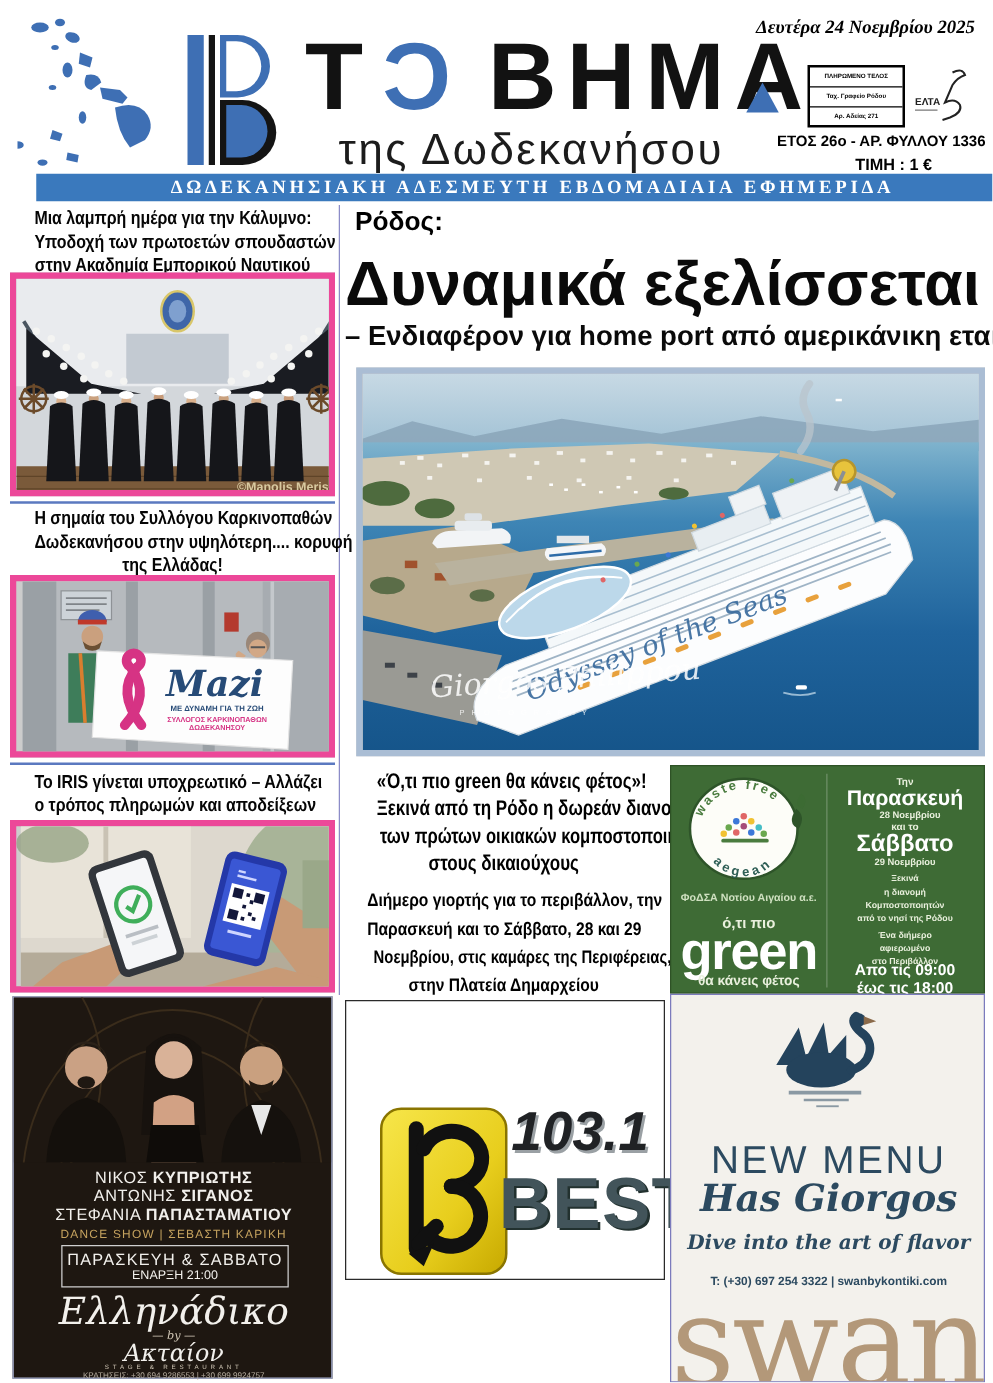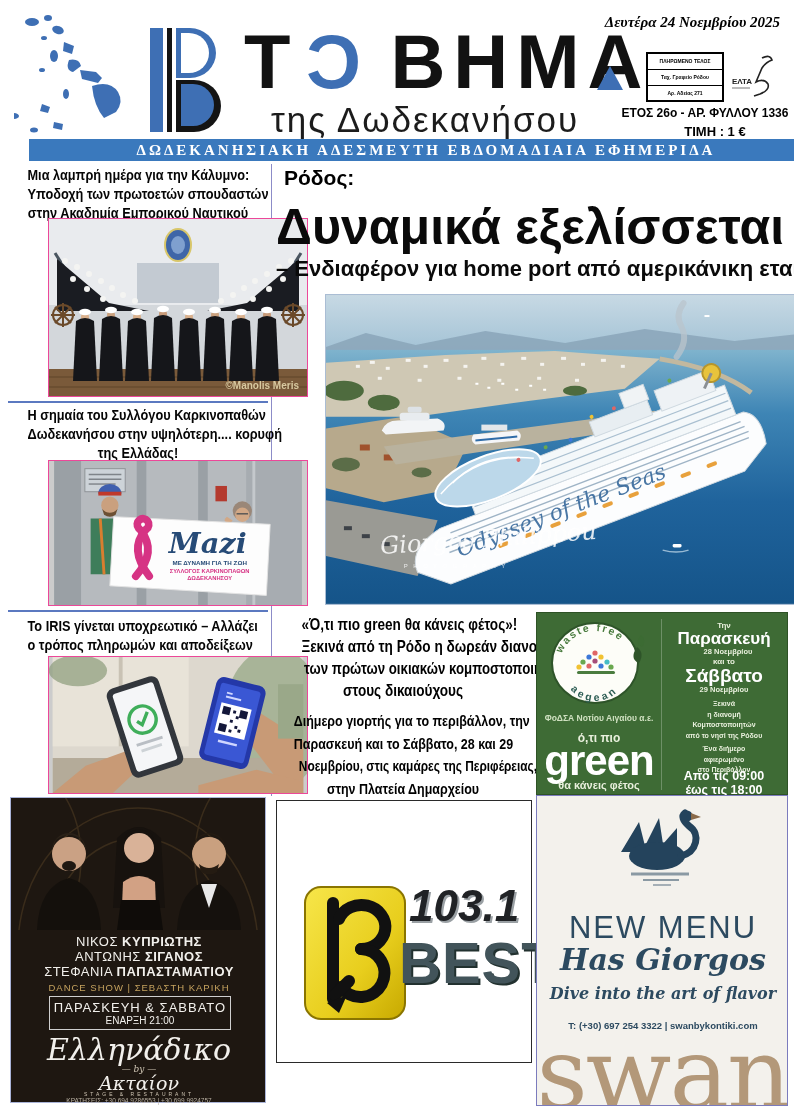--- a/index.html
+++ b/index.html
@@ -1,21 +1,21 @@
 <!DOCTYPE html>
 <html><head>
 <meta charset="utf-8">
 <style>
   html,body{margin:0;padding:0;background:#fff;}
   .page{position:relative;width:794px;height:1106px;background:#fff;overflow:hidden;
         font-family:"Liberation Sans",sans-serif;color:#000;}
   .abs{position:absolute;}
   .cond{display:block;transform:scaleX(.85);transform-origin:50% 50%;white-space:nowrap;text-align:center;}
   .hl{font-weight:bold;font-size:15px;line-height:1.25;text-align:center;color:#050505;}
-  .photo{border:1px solid #ec4899;box-sizing:border-box;overflow:hidden;background:#ccc;margin-left:40px;}
+  .photo{border:5px solid #ec4899;box-sizing:border-box;overflow:hidden;background:#ccc;}
   .rule-h{border-top:2px solid #5b79c0;height:0;}
   .rule-v{border-left:1.5px solid #8c8cc8;width:0;}
   .banner{background:#3a79bd;color:#fff;font-family:"Liberation Serif",serif;font-weight:bold;
           letter-spacing:3px;font-size:15px;text-align:center;line-height:22px;margin-left:29px;}
   .masthead-title{font-size:76px;letter-spacing:8px;color:#121212;font-weight:bold;white-space:nowrap;}
   .flip{display:inline-block;transform:scaleX(-1);color:#3e6fb4;}
   .mast-sub{font-size:35px;color:#1c1c1c;letter-spacing:2px;white-space:nowrap;}
   .date{font-family:"Liberation Serif",serif;font-style:italic;font-weight:bold;font-size:15px;white-space:nowrap;}
   .permit{border:2px solid #000;width:74px;height:46px;font-size:5px;font-weight:bold;text-align:center;}
   .permit div{border-bottom:1px solid #000;line-height:15px;height:15px;overflow:hidden;}
@@ -572,21 +572,21 @@
       <div style="font-size:13px;letter-spacing:1px">ΠΑΡΑΣΚΕΥΗ &amp; ΣΑΒΒΑΤΟ</div>
       <div style="font-size:10px">ΕΝΑΡΞΗ 21:00</div>
     </div>
     <div class="abs serif-i" style="left:0;top:234px;width:256px;font-size:30px">Ελληνάδικο</div>
     <div class="abs serif-i" style="left:0;top:266px;width:256px;font-size:9px;color:#cfc5b4">— by —</div>
     <div class="abs serif-i" style="left:0;top:274px;width:256px;font-size:19px">Ακταίον</div>
     <div class="abs" style="left:0;top:293px;width:256px;font-size:5px;letter-spacing:3px;color:#cfc5b4">STAGE &amp; RESTAURANT</div>
     <div class="abs" style="left:0;top:299px;width:256px;font-size:6.5px;color:#b7aea0">ΚΡΑΤΗΣΕΙΣ: +30 694 9286553  |  +30 699 9924757</div>
   </div>
 
-  <div class="abs ad-best" style="left:276px;top:800px;width:256px;height:263px">
+  <div class="abs ad-best" style="left:276px;top:800px;width:256px;height:224px">
     <svg class="abs" style="left:26px;top:84px" width="104" height="136" viewBox="0 0 104 136">
       <defs>
         <linearGradient id="yg" x1="0" y1="0" x2="1" y2="1">
           <stop offset="0" stop-color="#f7e64a"></stop>
             <stop offset=".6" stop-color="#e8ce1d"></stop>
             <stop offset="1" stop-color="#c7a900"></stop>
         </linearGradient>
       </defs>
       <rect x="2" y="2" width="100" height="132" rx="16" fill="url(#yg)" stroke="#8a7500" stroke-width="2"></rect>
       <g fill="none" stroke="#111" stroke-linecap="round">

